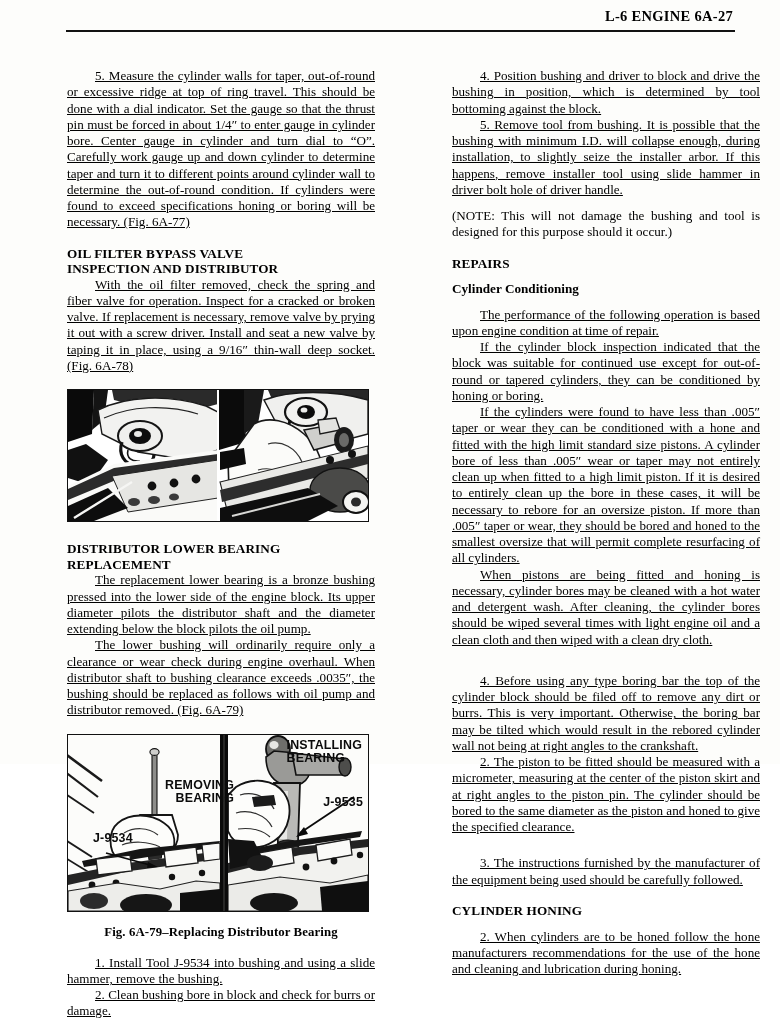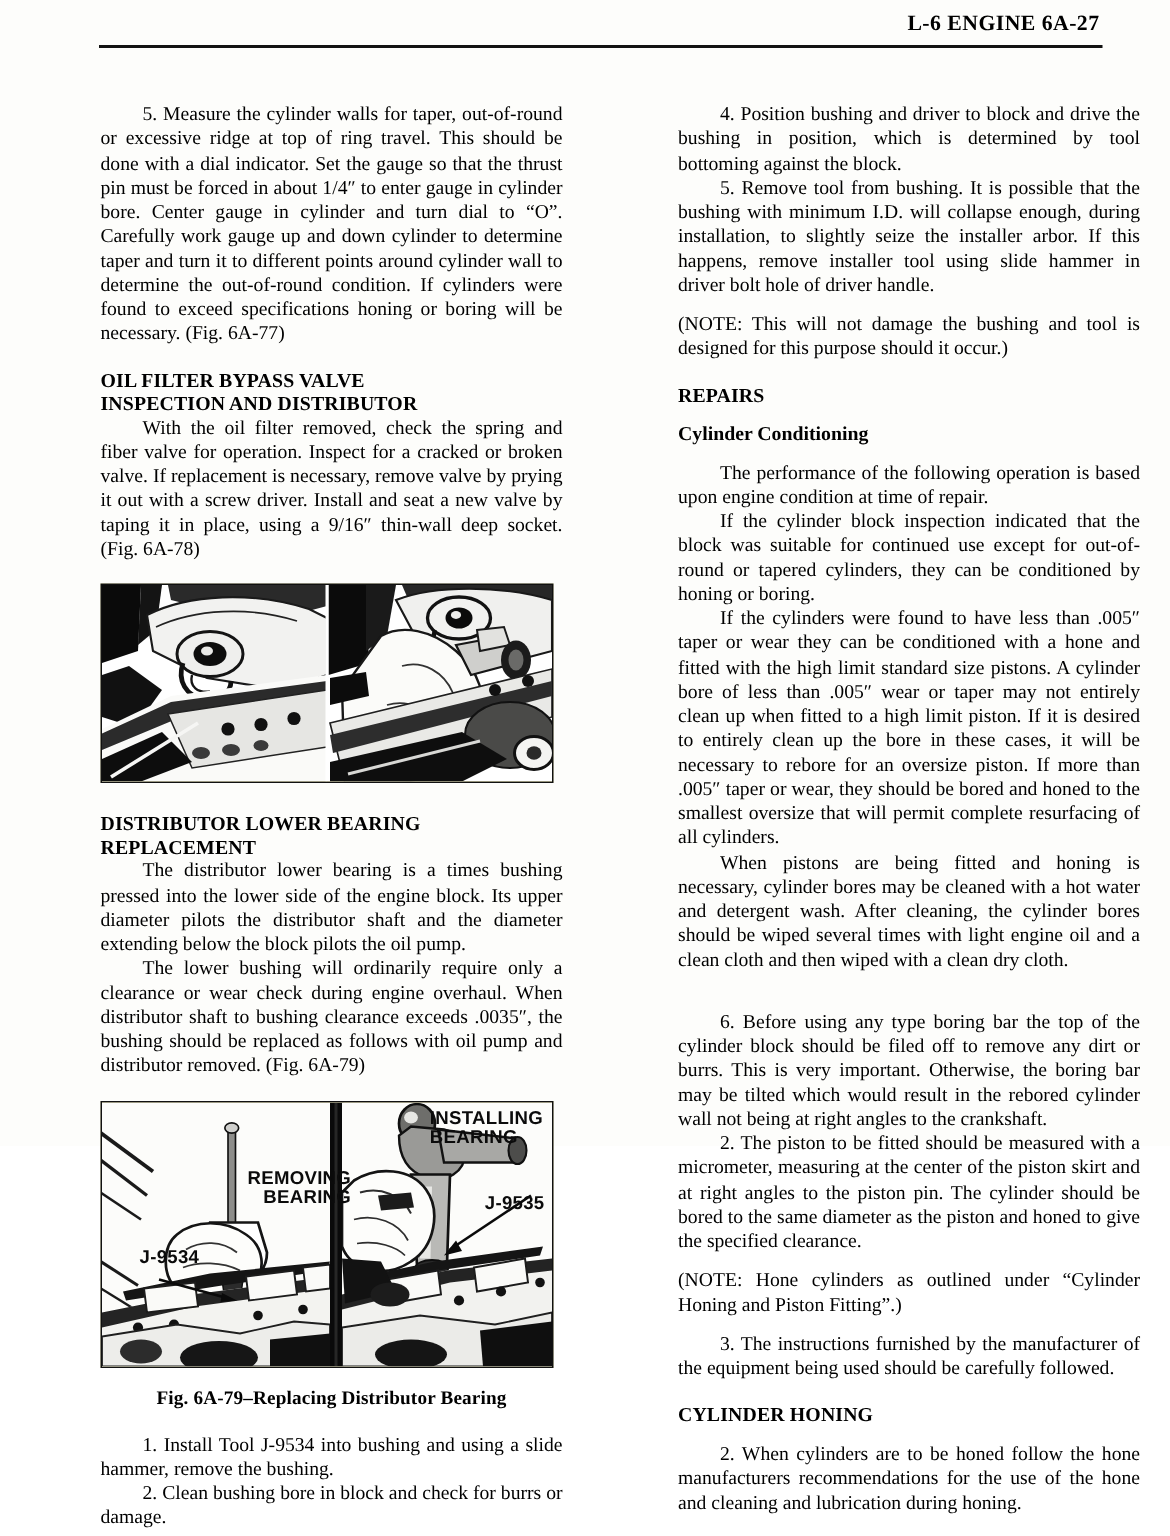--- a/index.html
+++ b/index.html
@@ -58,21 +58,21 @@
     text-align: justify;
     text-justify: inter-word;
   }
   .col-left  { left: 67px; }
   .col-right { left: 452px; }
 
   p {
     margin: 0;
     text-align: justify;
   }
-  p.indent { text-indent: 28px; }
+  p.indent { text-indent: 28px; text-decoration: underline; }
   p.noindent { text-indent: 0; }
 
   h2.sec-head {
     margin: 0;
     font-size: 13.2px;
     line-height: 15.6px;
     font-weight: bold;
     letter-spacing: 0.1px;
     text-align: left;
   }
@@ -93,21 +93,21 @@
     text-align: center;
     font-size: 12.8px;
     font-weight: bold;
     line-height: 15px;
     margin-top: 13px;
     letter-spacing: 0.1px;
   }
   .fig-box {
     position: relative;
     border: 1.6px solid #111;
-    background: #fef9c3;
+    background: #f0abfc;
     overflow: hidden;
   }
   .fig1-box { width: 300px; height: 131px; }
   .fig2-box { width: 300px; height: 176px; }
 
   .fig-svg { display: block; width: 100%; height: 100%; }
 
   .callout {
     position: absolute;
     font-family: "Liberation Sans", sans-serif;
@@ -218,21 +218,21 @@
           </g>
         </svg>
       </div>
     </figure>
 
     <div class="gap-lg"></div>
 
     <h2 class="sec-head">DISTRIBUTOR LOWER BEARING</h2>
     <h2 class="sec-head">REPLACEMENT</h2>
 
-    <p class="indent">The distributor lower bearing is a times bushing pressed into the lower side of the engine block. Its upper diameter pilots the distributor shaft and the diameter extending below the block pilots the oil pump.</p>
+    <p class="indent">The replacement lower bearing is a bronze bushing pressed into the lower side of the engine block. Its upper diameter pilots the distributor shaft and the diameter extending below the block pilots the oil pump.</p>
     <p class="indent">The lower bushing will ordinarily require only a clearance or wear check during engine overhaul. When distributor shaft to bushing clearance exceeds .0035″, the bushing should be replaced as follows with oil pump and distributor removed. (Fig. 6A-79)</p>
 
     <div class="gap-md"></div>
 
     <figure class="figure">
       <div class="fig-box fig2-box">
         <svg class="fig-svg" viewBox="0 0 300 176" preserveAspectRatio="none">
           <defs>
             <clipPath id="d1">
                 <rect x="0" y="0" width="152" height="176"></rect>
@@ -378,26 +378,25 @@
     <p class="indent">The performance of the following operation is based upon engine condition at time of repair.</p>
     <p class="indent">If the cylinder block inspection indicated that the block was suitable for continued use except for out-of-round or tapered cylinders, they can be conditioned by honing or boring.</p>
     <p class="indent">If the cylinders were found to have less than .005″ taper or wear they can be conditioned with a hone and fitted with the high limit standard size pistons. A cylinder bore of less than .005″ wear or taper may not entirely clean up when fitted to a high limit piston. If it is desired to entirely clean up the bore in these cases, it will be necessary to rebore for an oversize piston. If more than .005″ taper or wear, they should be bored and honed to the smallest oversize that will permit complete resurfacing of all cylinders.</p>
     <p class="indent">When pistons are being fitted and honing is necessary, cylinder bores may be cleaned with a hot water and detergent wash. After cleaning, the cylinder bores should be wiped several times with light engine oil and a clean cloth and then wiped with a clean dry cloth.</p>
 
     <div class="gap-md"></div>
 
 
     <div class="gap-sm"></div>
 
-    <p class="indent">6. Before using any type boring bar the top of the cylinder block should be filed off to remove any dirt or burrs. This is very important. Otherwise, the boring bar may be tilted which would result in the rebored cylinder wall not being at right angles to the crankshaft.</p>
+    <p class="indent">4. Before using any type boring bar the top of the cylinder block should be filed off to remove any dirt or burrs. This is very important. Otherwise, the boring bar may be tilted which would result in the rebored cylinder wall not being at right angles to the crankshaft.</p>
     <p class="indent">2. The piston to be fitted should be measured with a micrometer, measuring at the center of the piston skirt and at right angles to the piston pin. The cylinder should be bored to the same diameter as the piston and honed to give the specified clearance.</p>
 
     <div class="gap-sm"></div>
 
-    <p class="noindent tiny-note">(NOTE: Hone cylinders as outlined under “Cylinder Honing and Piston Fitting”.)</p>
 
     <div class="gap-sm"></div>
 
     <p class="indent">3. The instructions furnished by the manufacturer of the equipment being used should be carefully followed.</p>
 
     <div class="gap-md"></div>
 
     <h2 class="sec-head">CYLINDER HONING</h2>
 
     <div class="gap-sm"></div>

